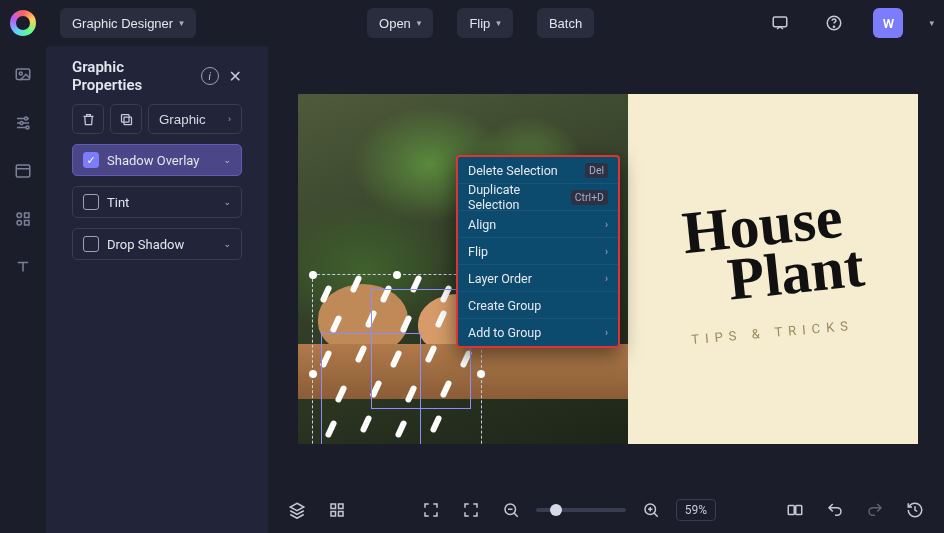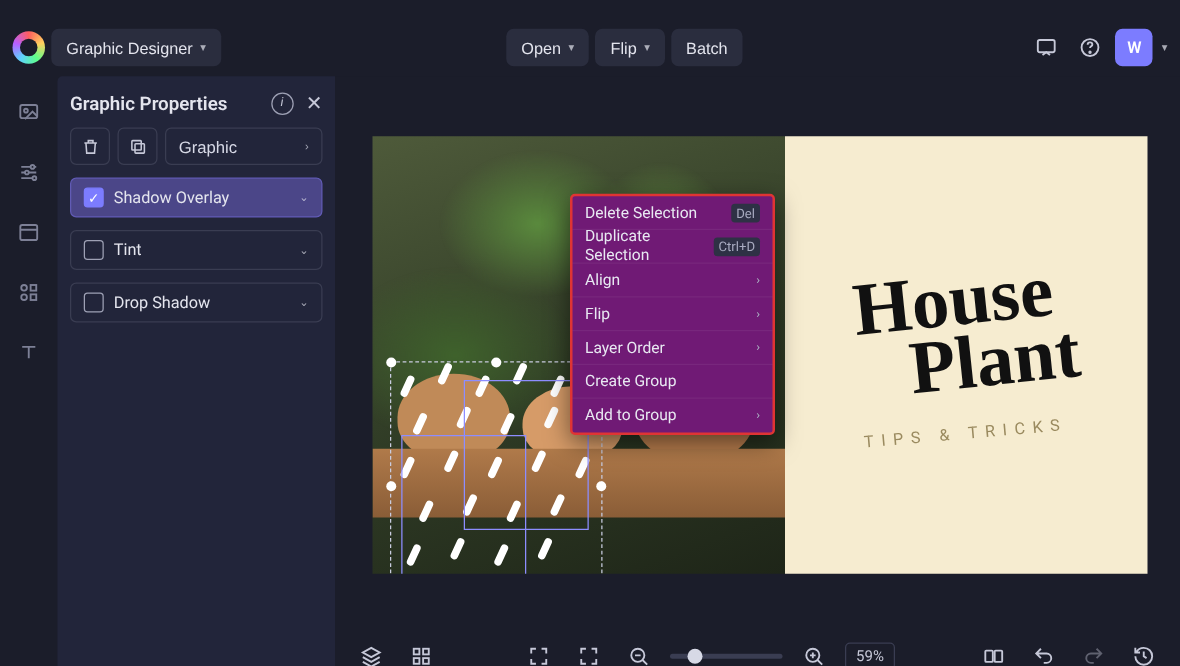--- a/index.html
+++ b/index.html
@@ -10,22 +10,21 @@
     color: #e4e5ee;
     font-size: 13px;
     overflow: hidden;
     position: relative;
   }
   
   .topbar {
     height: 46px;
     display: flex; align-items: center;
     padding: 0 10px;
-    gap: 5px;
-    margin-top: 15px;
+    gap: 24px;
   }
   .logo {
     width: 26px; height: 26px; border-radius: 50%;
     background: conic-gradient(#ff5e5e,#ffd15e,#5eff8a,#5ed2ff,#b75eff,#ff5e5e);
     position: relative;
   }
   .logo::after { content:""; position:absolute; inset:6px; border-radius:50%; background:#1b1d2a; }
   .btn {
     background: #2a2d3e; border: none; color: #e4e5ee;
     height: 30px; padding: 0 12px; border-radius: 6px;
@@ -54,21 +53,21 @@
     width: 46px;
     display:flex; flex-direction:column; align-items:center;
     padding-top: 14px; gap: 18px;
   }
   .toolstrip .icon-btn { width:30px; height:30px; color:#7d8096; }
 
   .panel {
     width: 222px;
     background:#22253a;
     border-radius: 4px 0 0 0;
-    padding: 12px 10px;
+    padding: 12px 26px;
     display:flex; flex-direction:column; gap:10px;
   }
   .panel-header { display:flex; align-items:center; gap:10px; }
   .panel-title { font-size:15px; font-weight:600; flex:1; }
   .circle-i {
     width:18px;height:18px;border:1.5px solid #9ea1b5;border-radius:50%;
     display:inline-flex;align-items:center;justify-content:center;
     font-size:10px;font-style:italic;color:#c6c8d8;
   }
   .close-x { font-size:16px; cursor:pointer; color:#c6c8d8; }
@@ -171,21 +170,21 @@
   }
   .script .l2 { margin-left:40px; }
   .subtitle {
     margin-top:24px; letter-spacing:6px; font-size:13px; color:#9a8a5f;
     transform:rotate(-5deg);
   }
 
   
   .ctxmenu {
     position:absolute; left:456px; top:155px;
-    width:164px; background:#701a75; border:2px solid #e03434;
+    width:164px; background:#0c4a6e; border:2px solid #e03434;
     border-radius:4px; box-shadow:0 6px 20px rgba(0,0,0,.5);
     z-index:50;
   }
   .ctxitem {
     height:27px; display:flex; align-items:center; justify-content:space-between;
     padding:0 10px; font-size:12.5px; color:#e8e9f2; cursor:pointer;
     border-bottom:1px solid rgba(255,255,255,.06);
   }
   .ctxitem:last-child { border-bottom:none; }
   .ctxkey { font-size:10.5px; color:#a8abc0; background:#2e3145;padding:1px 4px;border-radius:3px; }

